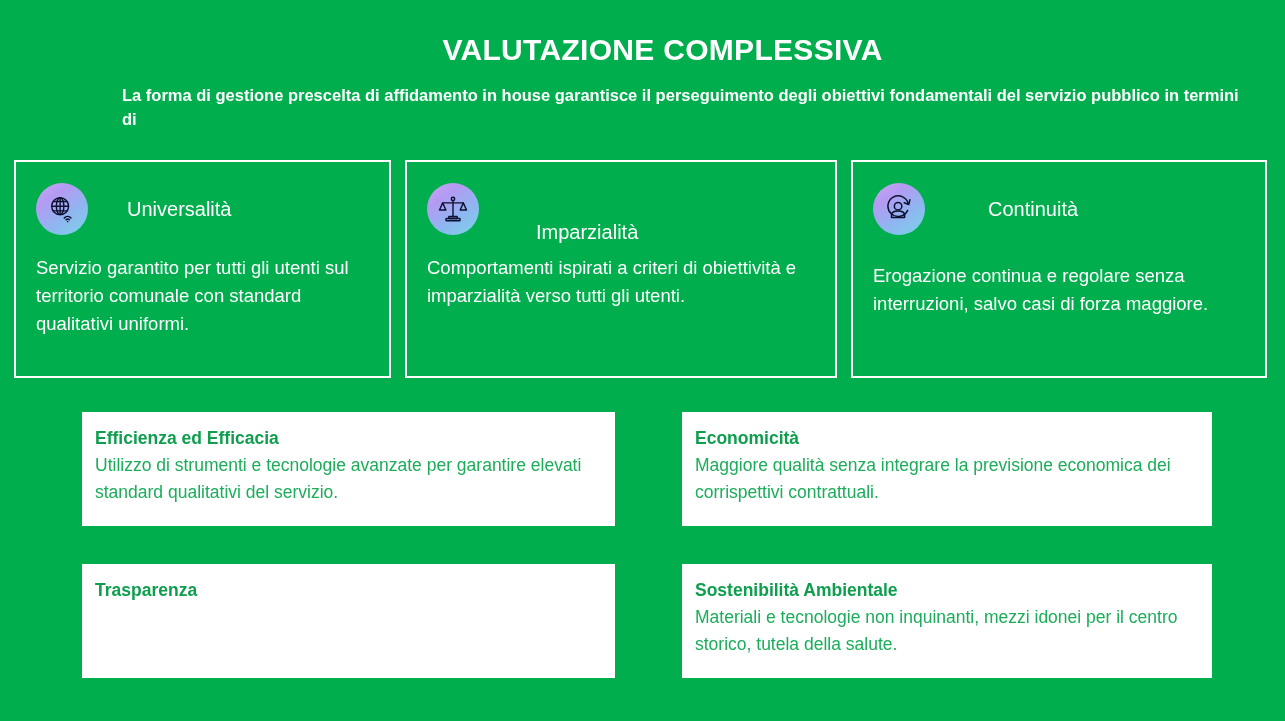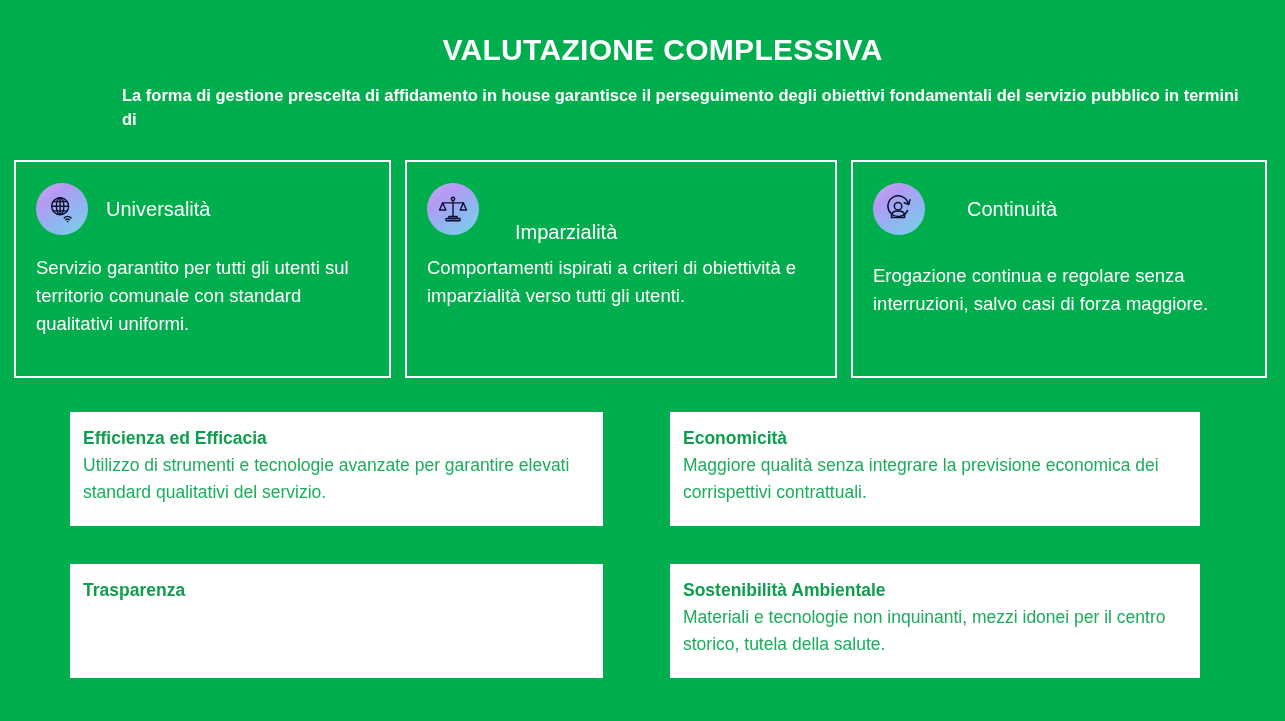--- a/index.html
+++ b/index.html
@@ -68,20 +68,21 @@
   }
 
   .pillar.p1 { width: 377px; }
   .pillar.p2 { width: 432px; }
   .pillar.p3 { width: 416px; }
 
   .pillar-head {
     display: flex;
     align-items: center;
     height: 62px;
+    gap: 21px;
   }
 
   .icon-circle {
     width: 52px;
     height: 52px;
     min-width: 52px;
     border-radius: 50%;
     background: linear-gradient(145deg, #c9a8f5 0%, #b49af2 28%, #8fb6f0 62%, #79d3e8 100%);
     display: flex;
     align-items: center;
@@ -108,21 +109,21 @@
     color: #ffffff;
     margin-top: 14px;
     padding-right: 6px;
   }
 
   .pillar.p3 .pillar-body { margin-top: 22px; }
 
   
   .features {
     position: absolute;
-    left: 70px;
+    left: 82px;
     top: 412px;
     width: 1130px;
   }
 
   .feature-row {
     display: flex;
     justify-content: space-between;
   }
 
   .feature-row + .feature-row { margin-top: 38px; }

